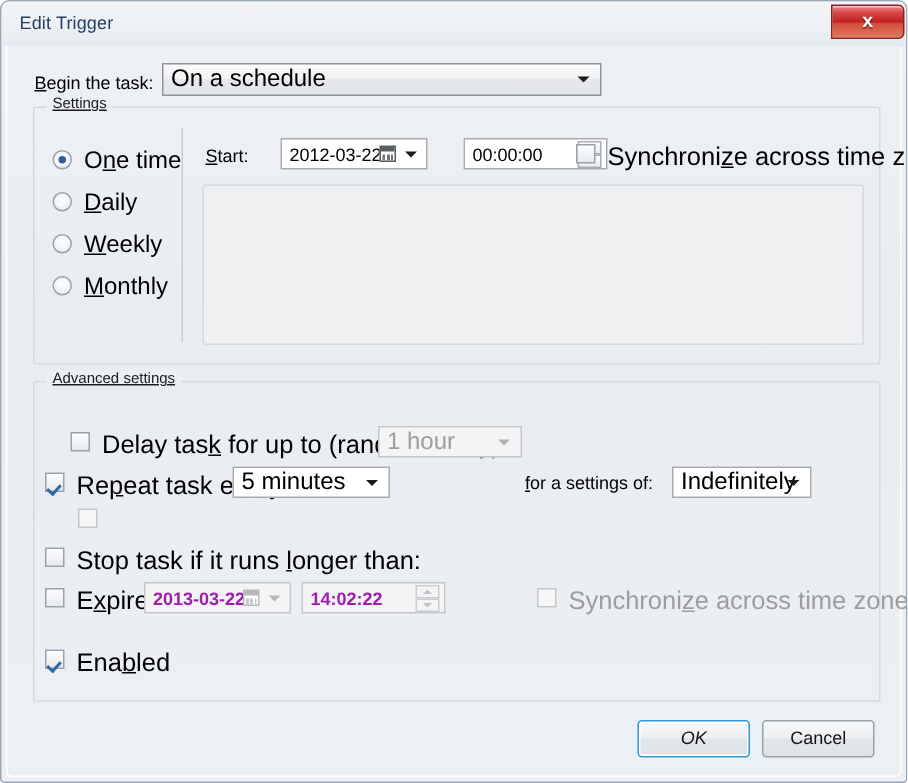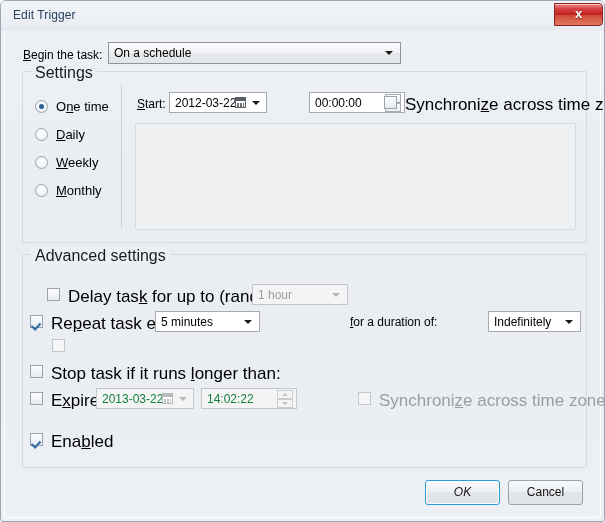--- a/index.html
+++ b/index.html
@@ -76,41 +76,42 @@
     border: 1px solid #d5dae0;
     border-radius: 2px;
     background: transparent;
   }
   .groupbox > .legend {
     position: absolute;
     top: -8px;
     left: 8px;
     padding: 0 4px;
     background: #eceff3;
-    font-size: 16px;
+    font-size: 10px;
     color: #1c1c1c;
     white-space: nowrap;
+    text-decoration: underline;
   }
 
   
   .lbl {
     position: absolute;
     font-size: 12px;
     color: #000000;
     white-space: nowrap;
   }
   .u { text-decoration: underline; }
 
   
   .combo {
     position: absolute;
     box-sizing: border-box;
     border: 1px solid #a7abb0;
     background: #ffffff;
-    font-size: 12px;
+    font-size: 16px;
     color: #000000;
     cursor: pointer;
   }
   .combo .ctext {
     position: absolute;
     left: 5px;
     top: 50%;
     transform: translateY(-50%);
     white-space: nowrap;
   }
@@ -148,21 +149,22 @@
   .field .ftext {
     position: absolute;
     left: 5px;
     top: 50%;
     transform: translateY(-50%);
     white-space: nowrap;
   }
   .field.disabled {
     background: #f4f4f4;
     border: 1px solid #c3c7cb;
-    color: #15803d;
+    color: #a21caf;
+    font-weight: bold;
   }
 
   
   .cal-glyph {
     position: absolute;
     right: 20px;
     top: 50%;
     margin-top: -6px;
     width: 11px;
     height: 11px;
@@ -264,21 +266,21 @@
     top: 3px;
     width: 5px;
     height: 5px;
     border-radius: 50%;
     background: #2b5f94;
   }
   .radio-row .rlabel {
     position: absolute;
     left: 21px;
     top: 1px;
-    font-size: 13px;
+    font-size: 16px;
     color: #000000;
     white-space: nowrap;
   }
 
   
   .check-row {
     position: absolute;
     height: 18px;
     cursor: pointer;
   }
@@ -392,21 +394,21 @@
     <span class="rlabel"><span class="u">M</span>onthly</span>
   </div>
   <div class="radio-row" style="left:34px; top:153px; width:80px;">
     <span class="radio-mark"></span>
     <span class="rlabel"><span class="u">W</span>eekly</span>
   </div>
 
   <div class="lbl" style="left:136px; top:96px;">
     <span class="u">S</span><span>tart:</span>
   </div>
-  <div class="field" style="left:168px; top:91px; width:98px; height:21px;padding-left:28px;">
+  <div class="field" style="left:186px; top:91px; width:98px; height:21px;padding-left:28px;">
     <span class="ftext">2012-03-22</span>
     <span class="cal-glyph"></span>
     <span class="date-arrow"></span>
   </div>
   <div class="field" style="left:276px; top:91px; width:96px; height:21px;margin-left:32px;">
     <span class="ftext">00:00:00</span>
     <span class="spinner">
       <span class="spin-half up">
           <span class="tri"></span>
         </span>
@@ -438,23 +440,23 @@
 
   <div class="check-row" style="left:29px; top:312px; width:130px;">
     <span class="check-mark checked"></span>
     <span class="clabel">Re<span class="u">p</span>eat task every:</span>
   </div>
   <div class="combo" style="left:154px; top:310px; width:105px; height:21px;">
     <span class="ctext">5 minutes</span>
     <span class="carrow"></span>
   </div>
   <div class="lbl" style="left:349px; top:314px;">
-    <span class="u">f</span><span>or a duration of:</span>
-  </div>
-  <div class="combo" style="left:447px; top:310px; width:93px; height:21px;margin-left:40px;">
+    <span class="u">f</span><span>or a settings of:</span>
+  </div>
+  <div class="combo" style="left:447px; top:310px; width:93px; height:21px;">
     <span class="ctext">Indefinitely</span>
     <span class="carrow"></span>
   </div>
 
   <div class="check-row" style="left:51px; top:336px; width:320px;">
     <span class="check-mark disabled"></span>
   </div>
 
   <div class="check-row" style="left:29px; top:362px; width:220px;">
     <span class="check-mark"></span>

